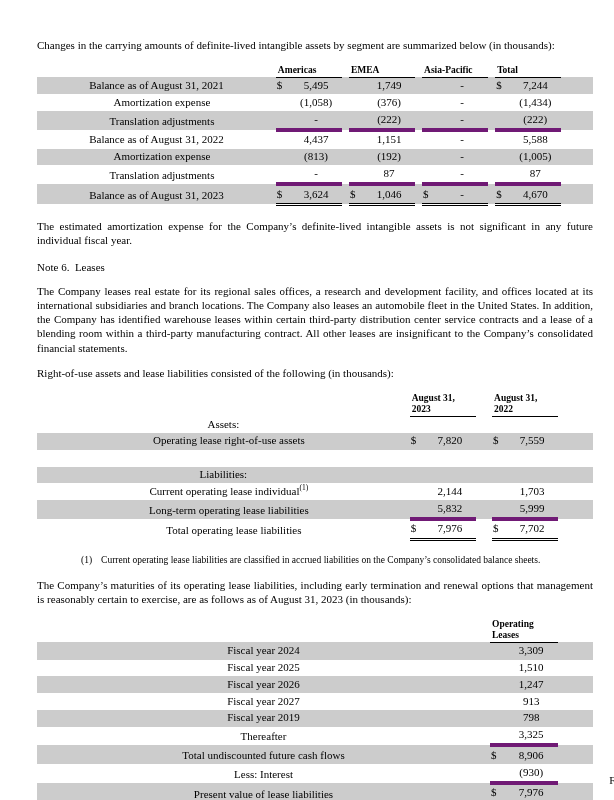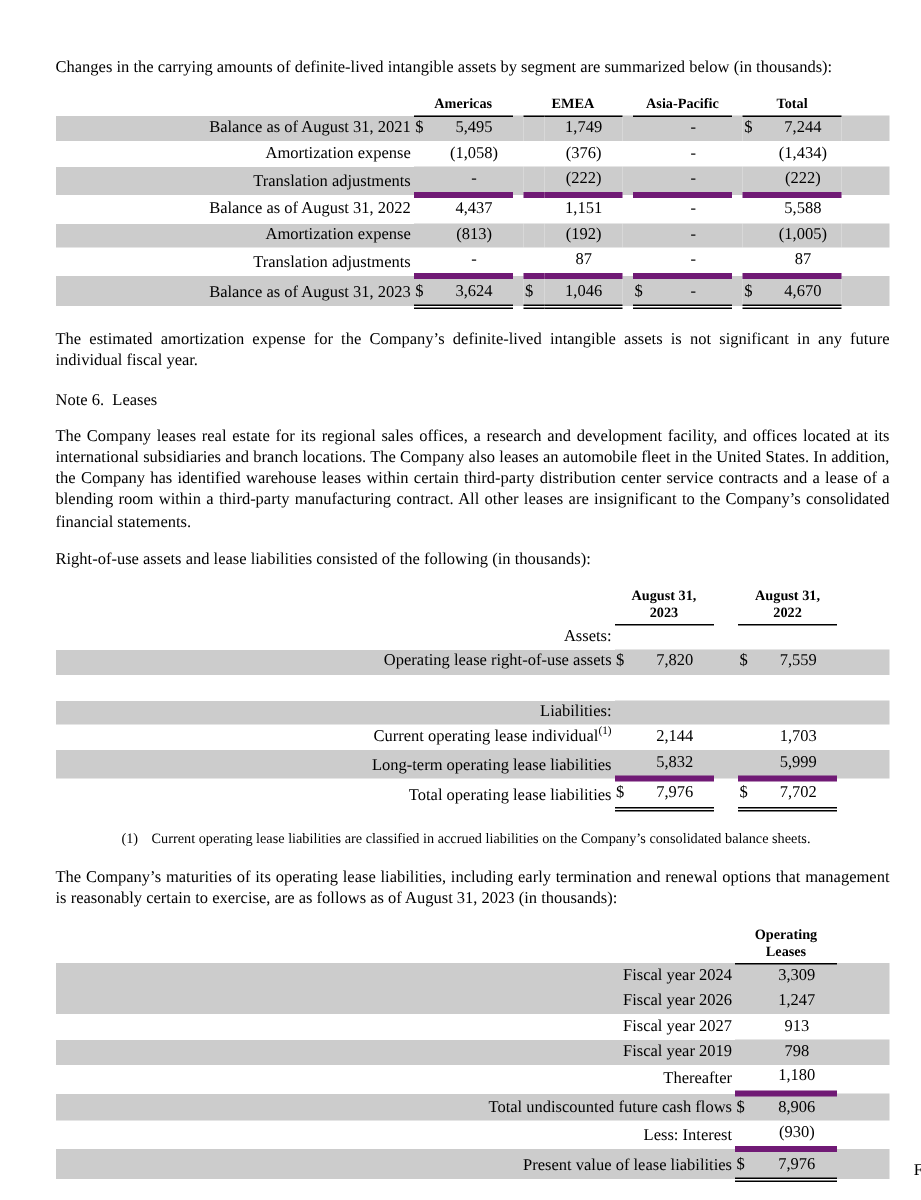--- a/index.html
+++ b/index.html
@@ -6,23 +6,23 @@
   body{
     width:614px;height:800px;background:#ffffff;color:#000;
     font-family:"Liberation Serif", serif;font-size:11px;
     position:relative;overflow:hidden;
   }
   .page{padding:38px 21px 0 37px}
   p.body-text{margin:0 0 11px 0;text-align:justify;line-height:1.3}
   .note-heading{font-weight:normal;margin:13px 0 11px 0;font-size:11px}
   table{border-collapse:collapse;width:100%;margin:3px 0 13px 0;table-layout:fixed}
   td,th{padding:1.5px 2px;vertical-align:bottom;line-height:1.25;font-size:11px}
-  th.ch{font-weight:bold;text-align:center;font-size:9.5px;border-bottom:1px solid #000;padding-bottom:1px;line-height:1.15}
+  th.ch{font-weight:bold;text-align:left;font-size:9.5px;border-bottom:1px solid #000;padding-bottom:1px;line-height:1.15}
   th.lblh,th.g,th.t{border-bottom:none}
-  td.lbl{text-align:right;white-space:nowrap;overflow:hidden}
+  td.lbl{text-align:center;white-space:nowrap;overflow:hidden}
   td.d{text-align:left;padding-left:1px;padding-right:0}
   td.v{text-align:center;white-space:nowrap}
   tr.shaded{background:#cccccc}
   .ind1{padding-left:13px}
   .ind2{padding-left:23px}
   tr.bt td.d,tr.bt td.v{border-top:4px solid #701a75}
   tr.dbl td.d,tr.dbl td.v{border-bottom:3px double #000}
   tr.blank td{height:14px}
   sup{font-size:7.5px;vertical-align:super;line-height:0}
   .footnote{display:flex;gap:9px;font-size:9.5px;margin:0 0 12px 44px;line-height:1.3}
@@ -297,20 +297,26 @@
         <th class="t"></th>
       </tr>
     </thead>
     <tbody>
       <tr class="shaded">
         <td class="lbl">Fiscal year 2024</td>
         <td class="d"></td>
         <td class="v">3,309</td>
         <td class="t"></td>
       </tr>
+      <tr>
+        <td class="lbl">Fiscal year 2025</td>
+        <td class="d"></td>
+        <td class="v">1,510</td>
+        <td class="t"></td>
+      </tr>
       <tr class="shaded">
         <td class="lbl">Fiscal year 2026</td>
         <td class="d"></td>
         <td class="v">1,247</td>
         <td class="t"></td>
       </tr>
       <tr>
         <td class="lbl">Fiscal year 2027</td>
         <td class="d"></td>
         <td class="v">913</td>
@@ -318,21 +324,21 @@
       </tr>
       <tr class="shaded">
         <td class="lbl">Fiscal year 2019</td>
         <td class="d"></td>
         <td class="v">798</td>
         <td class="t"></td>
       </tr>
       <tr>
         <td class="lbl">Thereafter</td>
         <td class="d"></td>
-        <td class="v">1,180</td>
+        <td class="v">3,325</td>
         <td class="t"></td>
       </tr>
       <tr class="shaded bt">
         <td class="lbl">Total undiscounted future cash flows</td>
         <td class="d">$</td>
         <td class="v">8,906</td>
         <td class="t"></td>
       </tr>
       <tr>
         <td class="lbl">Less: Interest</td>

